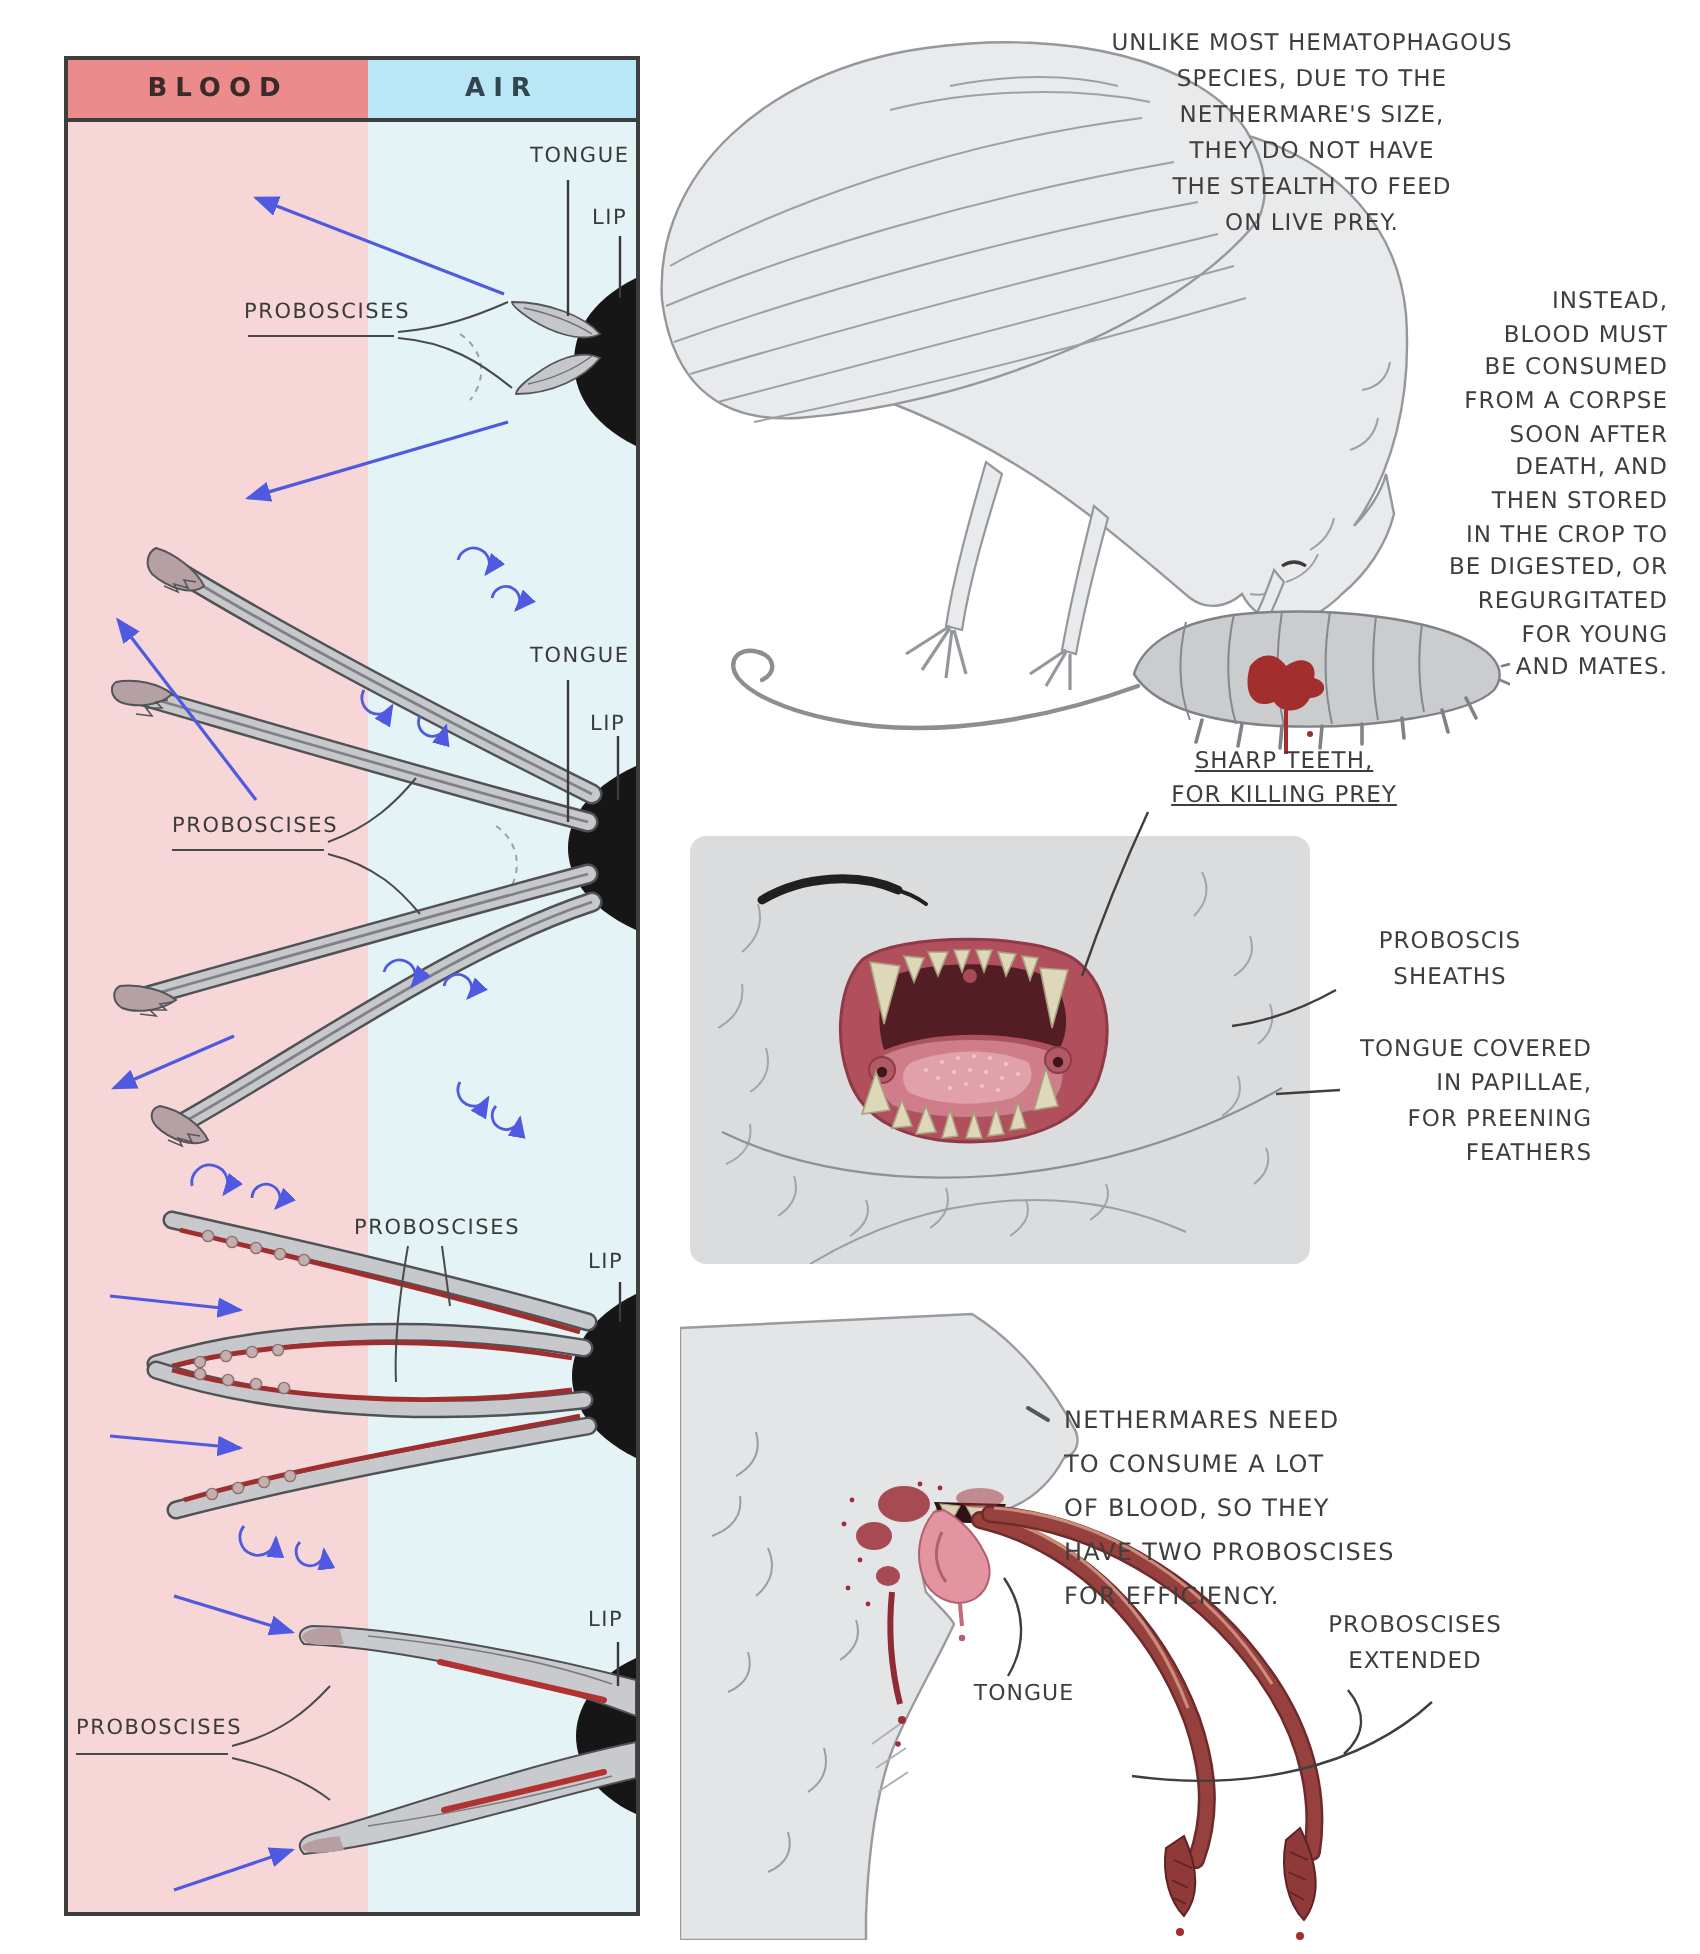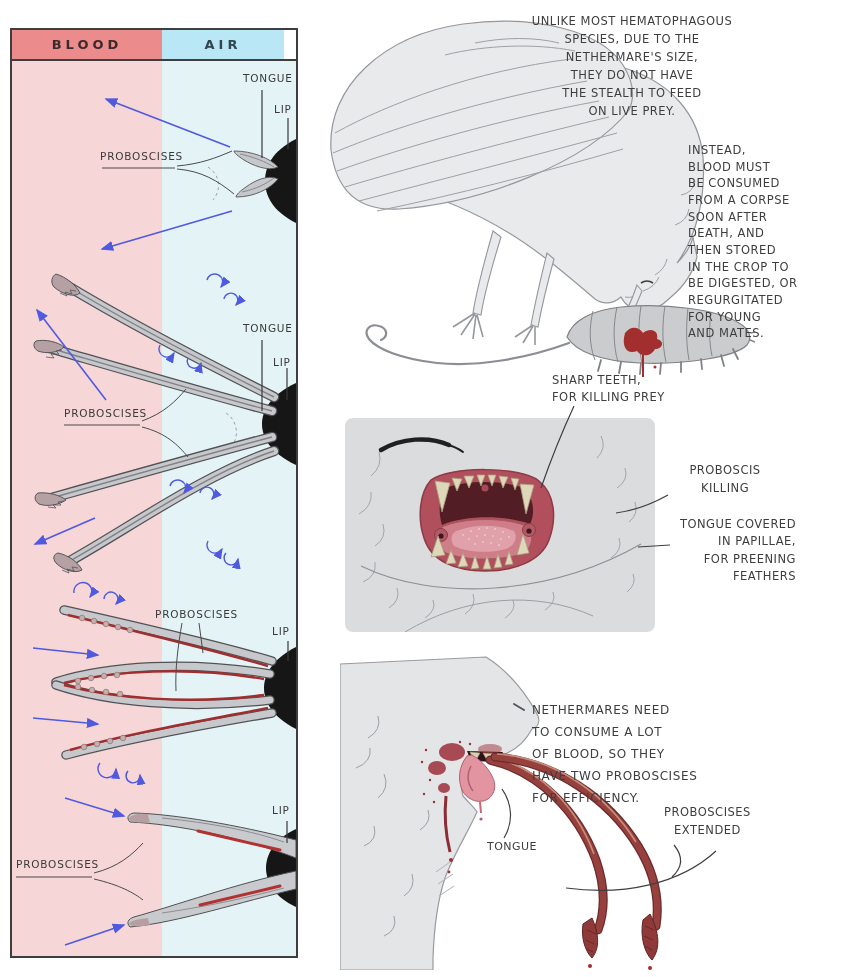--- a/index.html
+++ b/index.html
@@ -3,38 +3,38 @@
 <meta charset="utf-8">
 <style>
   html,body{margin:0;padding:0;}
   body{
     width:850px;height:977px;position:relative;background:#ffffff;
     font-family:"DejaVu Sans", sans-serif;color:#3f3f3f;overflow:hidden;
   }
   .abs{position:absolute;}
   .hand{white-space:pre-line;letter-spacing:.5px;color:#3e3e3e;}
   
-  #panel{left:10px;top:28px;width:288px;height:930px;border:2px solid #3e3e3e;
+  #panel{left:32px;top:28px;width:288px;height:930px;border:2px solid #3e3e3e;
          box-sizing:border-box;background:#fff;z-index:2;}
   #panel-header{display:flex;height:29px;border-bottom:2px solid #3e3e3e;}
   .hdr{display:flex;align-items:center;justify-content:center;
        font-size:13px;font-weight:bold;letter-spacing:4px;color:#3a2a2a;}
   #hdr-blood{width:150px;background:#ec8b8b;}
-  #hdr-air{width:122px;background:#b9e7f6;color:#31464f;}
+  #hdr-air{width:134px;background:#b9e7f6;color:#31464f;}
   #panel-body{position:relative;width:284px;height:895px;}
   .col{position:absolute;top:0;height:895px;}
   #col-blood{left:0;width:150px;background:#f6d6d6;}
   #col-air{left:150px;width:134px;background:#e4f3f6;}
   #stage-svg{position:absolute;left:0;top:0;}
   .plabel{position:absolute;font-size:10.5px;letter-spacing:.8px;color:#3a3a3a;white-space:nowrap;}
   
   .caption{position:absolute;z-index:6;}
-  #caption-top{left:464px;top:12px;width:336px;text-align:center;font-size:11.5px;line-height:1.57;}
-  #caption-side{left:688px;top:142px;width:146px;text-align:left;font-size:11.5px;line-height:1.45;}
-  #label-sharp-teeth{left:552px;top:372px;width:180px;font-size:11.5px;line-height:1.5;}
+  #caption-top{left:488px;top:12px;width:336px;text-align:center;font-size:11.5px;line-height:1.57;}
+  #caption-side{left:688px;top:142px;width:146px;text-align:right;font-size:11.5px;line-height:1.45;}
+  #label-sharp-teeth{left:552px;top:372px;width:180px;text-align:center;font-size:11.5px;line-height:1.5;text-decoration:underline;}
   #label-sheaths{left:664px;top:462px;width:122px;text-align:center;font-size:11.5px;line-height:1.55;}
   #label-tongue-papillae{left:650px;top:516px;width:146px;text-align:right;font-size:11.5px;line-height:1.5;}
   #caption-bottom{left:532px;top:652px;width:290px;text-align:left;font-size:12px;line-height:1.83;letter-spacing:.6px;margin-top:48px;}
   #label-tongue-bottom{left:475px;top:840px;width:74px;text-align:center;font-size:11px;}
   #label-extended{left:615px;top:803px;width:185px;text-align:center;font-size:11.5px;line-height:1.6;}
   .scene{position:absolute;z-index:1;}
   #overlay{position:absolute;left:0;top:0;z-index:5;pointer-events:none;}
 </style>
 </head>
 <body>
@@ -394,21 +394,21 @@
 DEATH, AND
 THEN STORED
 IN THE CROP TO
 BE DIGESTED, OR
 REGURGITATED
 FOR YOUNG
 AND MATES.</div>
 <div id="label-sharp-teeth" class="caption hand">SHARP TEETH,
 FOR KILLING PREY</div>
 <div id="label-sheaths" class="caption hand">PROBOSCIS
-KILLING</div>
+SHEATHS</div>
 <div id="label-tongue-papillae" class="caption hand">TONGUE COVERED
 IN PAPILLAE,
 FOR PREENING
 FEATHERS</div>
 <div id="caption-bottom" class="caption hand">NETHERMARES NEED
 TO CONSUME A LOT
 OF BLOOD, SO THEY
 HAVE TWO PROBOSCISES
 FOR EFFICIENCY.</div>
 <div id="label-tongue-bottom" class="caption hand">TONGUE</div>

